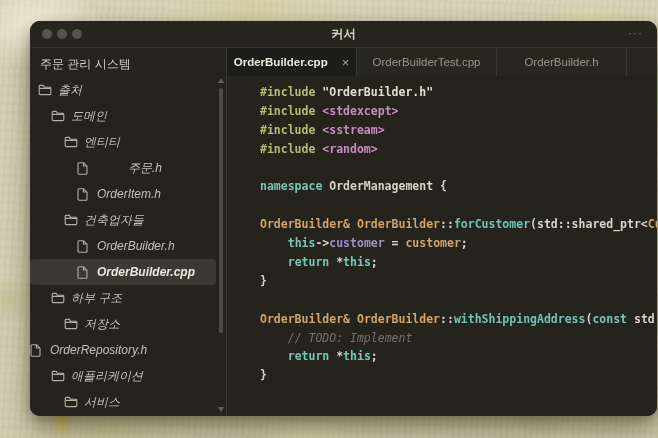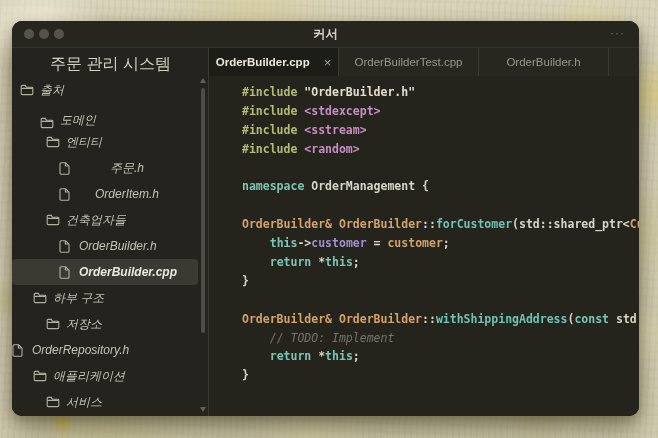--- a/index.html
+++ b/index.html
@@ -16,39 +16,39 @@
       radial-gradient(18px 28px at 62px 420px, rgba(231,196,60,.7), transparent 70%),
       radial-gradient(120px 80px at 110px 432px, rgba(205,199,141,.5), transparent 70%),
       radial-gradient(95px 60px at 310px 436px, rgba(225,219,171,.55), transparent 70%),
       radial-gradient(45px 32px at 8px 300px, rgba(190,186,131,.5), transparent 70%),
       radial-gradient(45px 32px at 540px 420px, rgba(196,190,135,.5), transparent 70%),
       repeating-linear-gradient(93deg, rgba(150,146,100,.09) 0 2px, rgba(0,0,0,0) 2px 6px),
       repeating-linear-gradient(2deg, rgba(172,168,118,.07) 0 3px, rgba(0,0,0,0) 3px 9px),
       linear-gradient(#dad4bc,#d4ceb4);
   }
   .window{
-    position:absolute;left:12px;top:21px;width:627px;height:395px;
+    position:absolute;left:30px;top:21px;width:627px;height:395px;
     background:#000000;border-radius:10px;overflow:hidden;
     box-shadow:0 16px 30px rgba(70,64,35,.5),0 4px 12px rgba(70,64,35,.4);
     display:flex;flex-direction:column;
   }
   
   .titlebar{height:26px;flex:none;display:flex;align-items:center;position:relative;
     background:#26251e;border-bottom:1px solid #343329;}
   .dots{display:flex;gap:5px;padding-left:12px;}
   .dot{width:10px;height:10px;border-radius:50%;background:#55534b;}
   .wtitle{position:absolute;left:0;right:0;text-align:center;
     font-size:12.5px;font-weight:600;color:#d5d2c6;}
   .ellipsis{position:absolute;right:14px;top:0;height:26px;line-height:24px;
     color:#73706a;font-size:12px;letter-spacing:1px;}
   
   .wbody{flex:1;display:flex;min-height:0;}
   
   .sidebar{width:196px;flex:none;position:relative;background:#24231d;padding-top:3px;box-sizing:border-box;}
-  .shead{height:26px;line-height:26px;padding-left:10px;font-size:16px;color:#d3d0c3;font-weight:500;margin-left:28px;}
+  .shead{height:26px;line-height:26px;padding-left:10px;font-size:12px;color:#d3d0c3;font-weight:500;}
   .trow{height:26px;display:flex;align-items:center;font-size:12px;color:#c6c3b6;cursor:pointer;font-style:italic;}
   .trow .ticon{display:inline-flex;width:15px;flex:none;margin-right:5px;align-items:center;}
   .trow.sel{background:#3a3932;border-radius:4px;margin-right:10px;color:#ebe9dc;font-weight:700;}
   
   .sscroll{position:absolute;right:3px;top:30px;bottom:4px;width:5px;}
   .sarrow{position:absolute;left:0;width:0;height:0;border-left:3px solid transparent;border-right:3px solid transparent;}
   .sarrow.up{top:0;border-bottom:5px solid #686058;}
   .sarrow.down{bottom:0;border-top:5px solid #686058;}
   .sthumb{position:absolute;left:1px;top:10px;height:245px;width:4px;border-radius:3px;background:#4e4c44;}
   
@@ -96,21 +96,21 @@
       <div id="file-tree">
           <div class="trow" style="padding-left: 8px;">
             <span class="ticon">
               <svg width="14" height="12" viewBox="0 0 14 12">
                 <path d="M1.2 3.2 V2.4 a1 1 0 0 1 1-1 h3.1 l1.1 1.8 h5.4 a1 1 0 0 1 1 1 v5.4 a1 1 0 0 1 -1 1 H2.2 a1 1 0 0 1 -1-1 z" fill="none" stroke="#b3b0a2" stroke-width="1.1"></path>
                 <path d="M1.2 4.4 h11.6" stroke="#b3b0a2" stroke-width="1.1"></path>
               </svg>
             </span>
             <span>출처</span>
           </div>
-          <div class="trow" style="padding-left: 28px; align-items: flex-end;">
+          <div class="trow" style="padding-left: 21px;">
             <span class="ticon">
               <svg width="14" height="12" viewBox="0 0 14 12">
                 <path d="M1.2 3.2 V2.4 a1 1 0 0 1 1-1 h3.1 l1.1 1.8 h5.4 a1 1 0 0 1 1 1 v5.4 a1 1 0 0 1 -1 1 H2.2 a1 1 0 0 1 -1-1 z" fill="none" stroke="#b3b0a2" stroke-width="1.1"></path>
                 <path d="M1.2 4.4 h11.6" stroke="#b3b0a2" stroke-width="1.1"></path>
               </svg>
             </span>
             <span>도메인</span>
           </div>
           <div class="trow" style="padding-left: 34px; text-align: right;">
             <span class="ticon">
@@ -123,21 +123,21 @@
           </div>
           <div class="trow" style="padding-left: 47px; gap: 31px;">
             <span class="ticon">
               <svg width="11" height="13" viewBox="0 0 11 13">
                 <path d="M2 .8 h4.6 l3.4 3.4 v7 a1 1 0 0 1 -1 1 H2 a1 1 0 0 1 -1 -1 V1.8 a1 1 0 0 1 1 -1 z" fill="none" stroke="#b3b0a2" stroke-width="1.1"></path>
                 <path d="M6.4 .9 v3.1 h3.2" fill="none" stroke="#b3b0a2" stroke-width="1.1"></path>
               </svg>
             </span>
             <span>주문.h</span>
           </div>
-          <div class="trow" style="padding-left: 47px; gap: 16px;">
+          <div class="trow" style="padding-left: 47px;">
             <span class="ticon">
               <svg width="11" height="13" viewBox="0 0 11 13">
                 <path d="M2 .8 h4.6 l3.4 3.4 v7 a1 1 0 0 1 -1 1 H2 a1 1 0 0 1 -1 -1 V1.8 a1 1 0 0 1 1 -1 z" fill="none" stroke="#b3b0a2" stroke-width="1.1"></path>
                 <path d="M6.4 .9 v3.1 h3.2" fill="none" stroke="#b3b0a2" stroke-width="1.1"></path>
               </svg>
             </span>
             <span>OrderItem.h</span>
           </div>
           <div class="trow" style="padding-left: 34px;">
             <span class="ticon">

